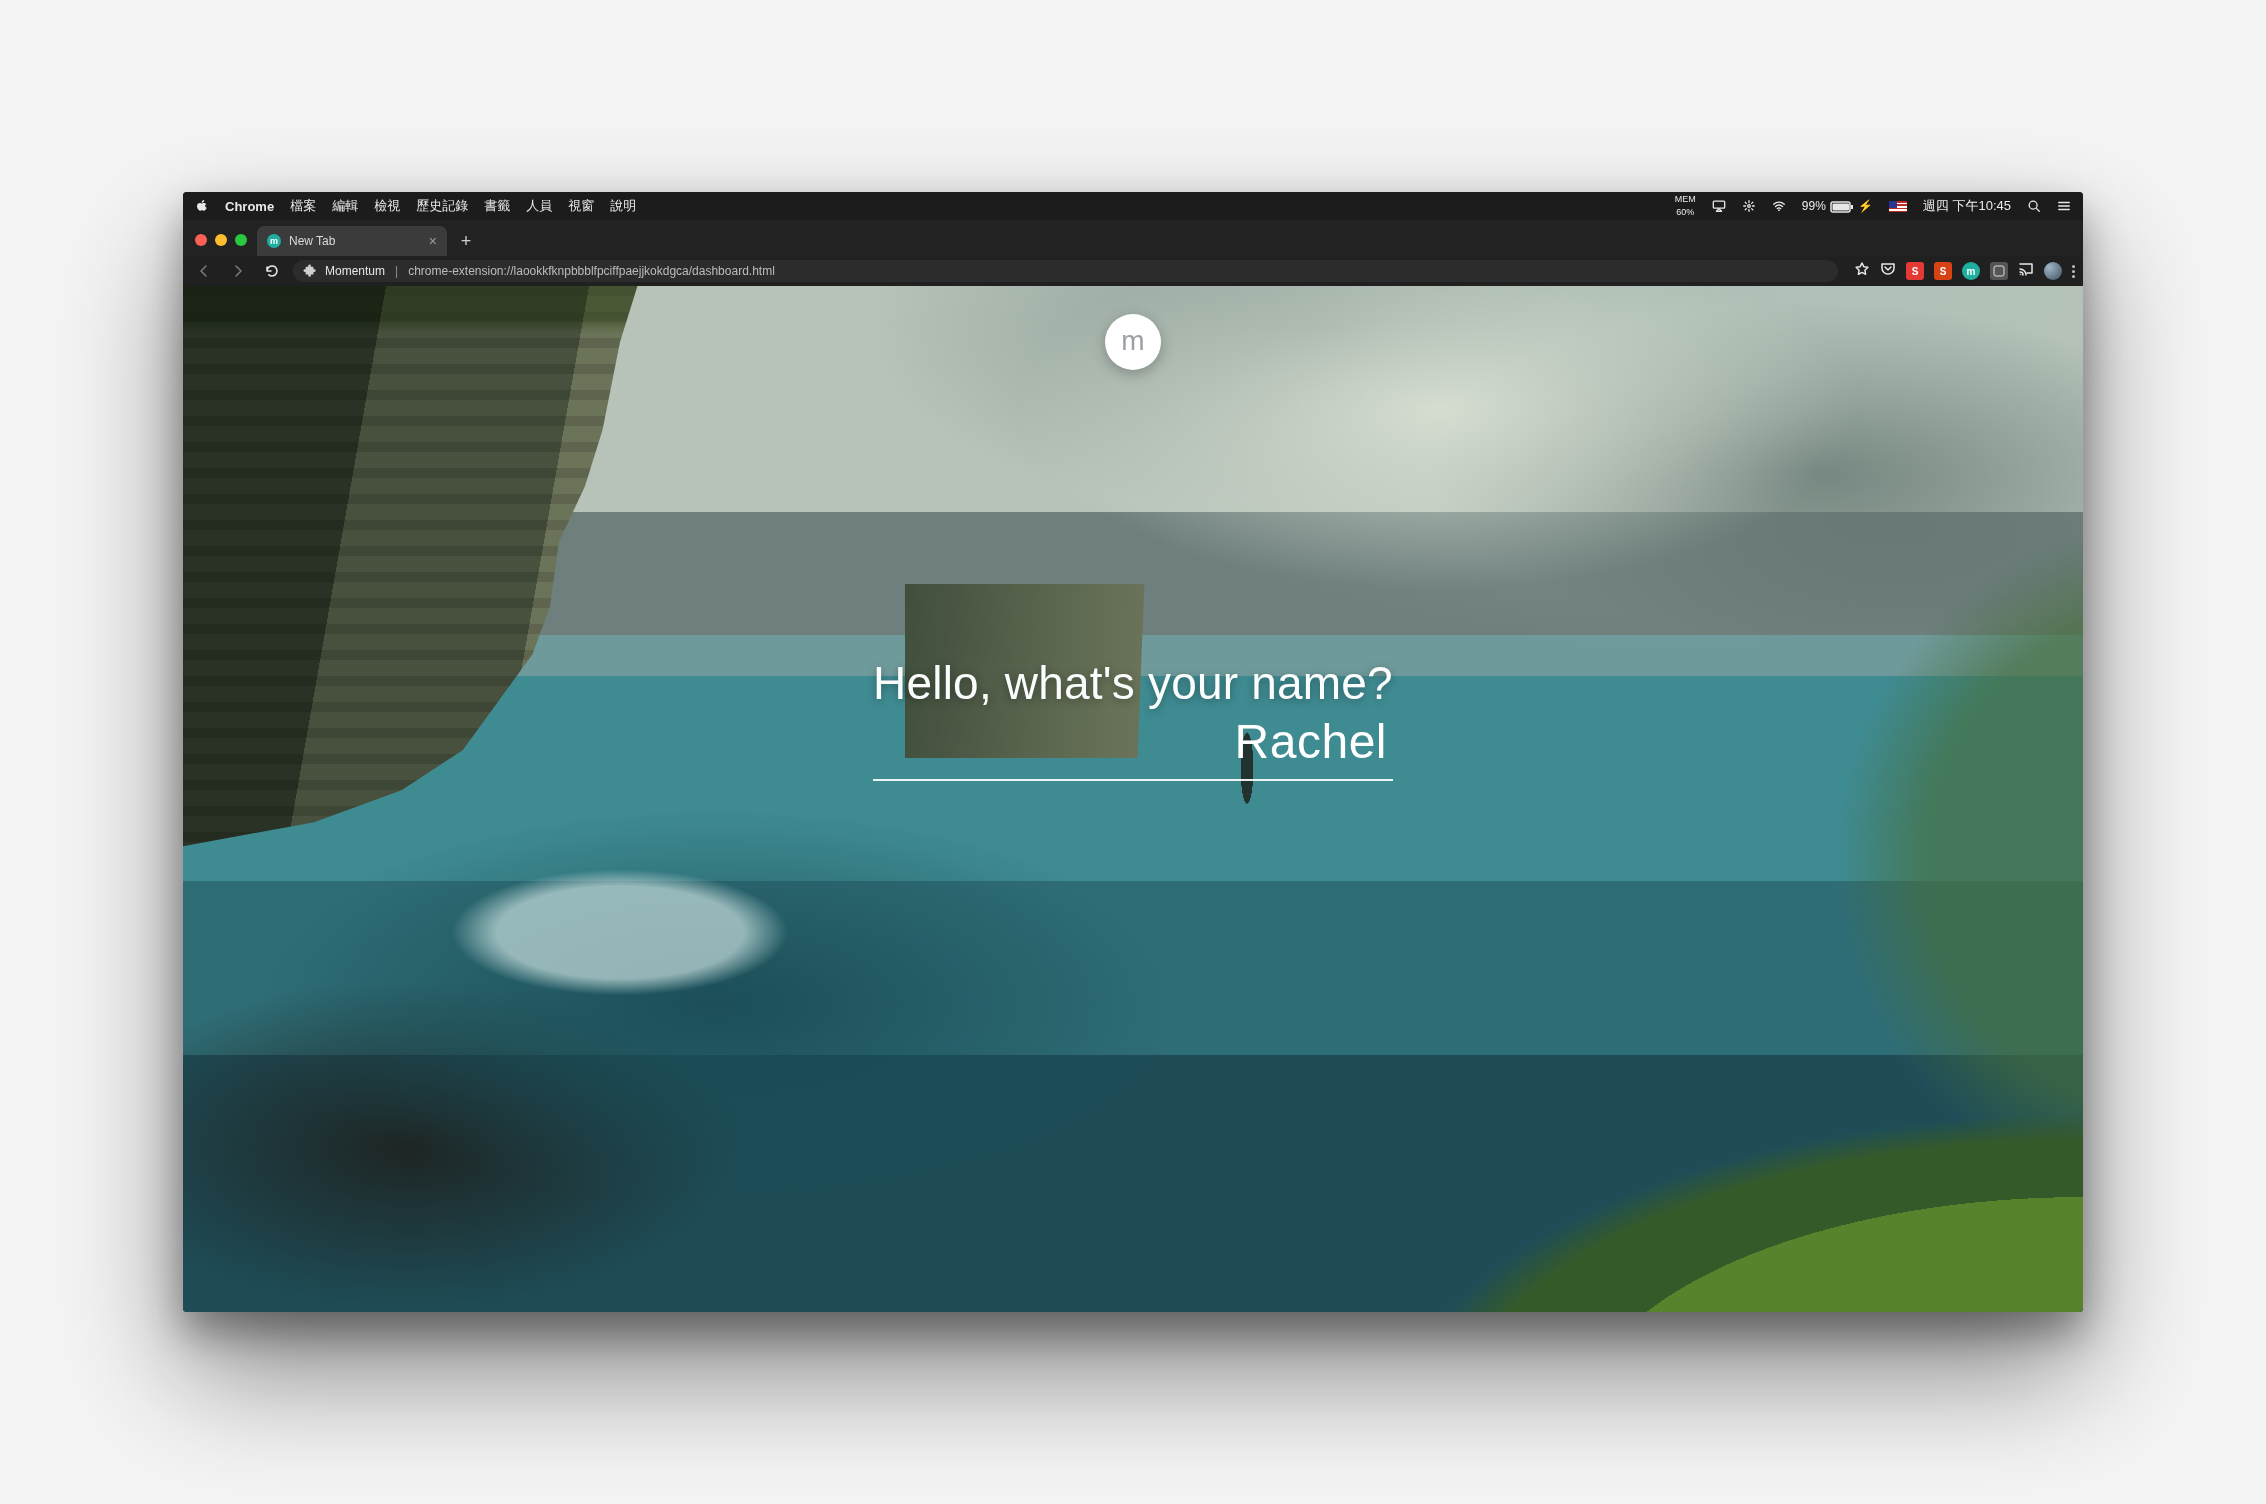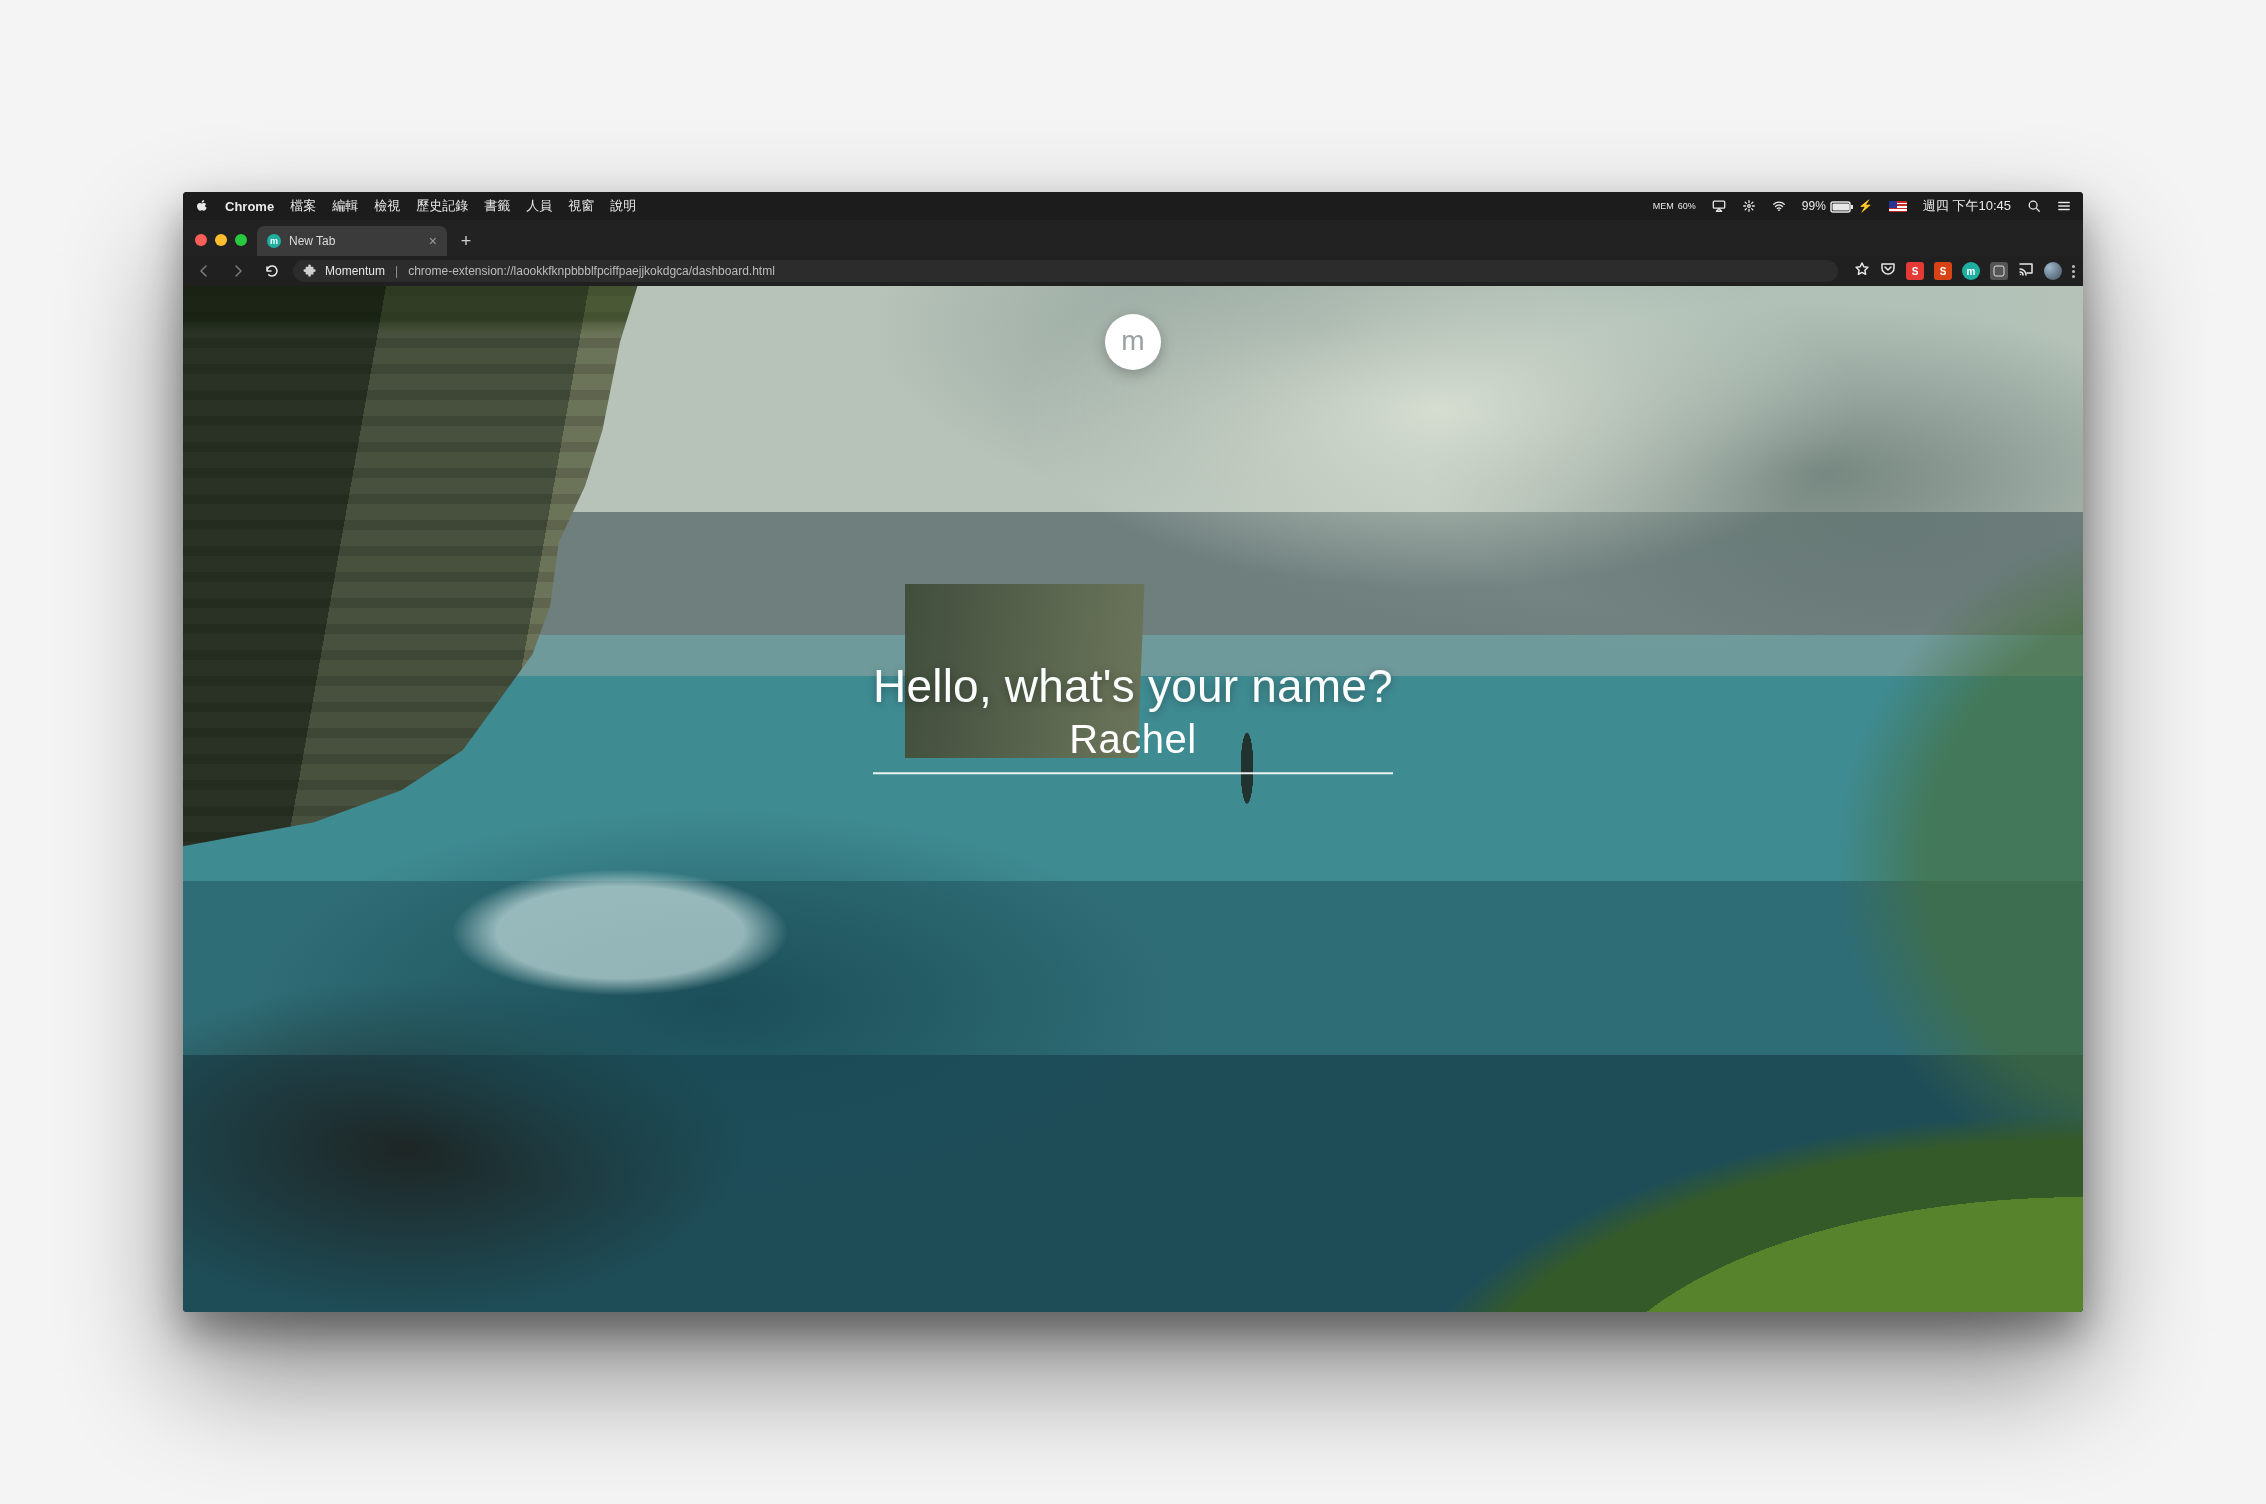--- a/index.html
+++ b/index.html
@@ -42,21 +42,21 @@
   .menubar{
     height:var(--menubar-h);background:var(--menu-bg);color:#eaeaea;
     display:flex;align-items:center;padding:0 12px;font-size:13px;
     justify-content:space-between;
   }
   .menubar .left,.menubar .right{display:flex;align-items:center;gap:16px;}
   .apple-logo{width:14px;height:14px;display:inline-block;}
   .menubar .bold{font-weight:600;}
   .status-item{display:flex;align-items:flex-end;gap:4px;font-size:12px;}
   .tiny-icon{width:14px;height:14px;display:inline-block;}
-  .mem{display:flex;align-items:center;line-height:1;font-size:9px;}
+  .mem{display:flex;flex-direction:column;align-items:center;line-height:1;font-size:9px;}
   .flag{width:18px;height:11px;background:linear-gradient(#c62828 0 15%,#fff 15% 30%,#c62828 30% 45%,#fff 45% 60%,#c62828 60% 75%,#fff 75% 90%,#c62828 90% 100%);position:relative;border-radius:1px;}
   .flag::before{content:"";position:absolute;left:0;top:0;width:8px;height:7px;background:#283593;}
   
   .tabbar{height:var(--tabbar-h);background:#222223;display:flex;align-items:flex-end;padding-left:8px;}
   .traffic{display:flex;gap:8px;align-items:center;margin:0 10px 10px 4px;}
   .traffic span{width:12px;height:12px;border-radius:50%;}
   .tl-close{background:#ff5f57;}
   .tl-min{background:#febc2e;}
   .tl-max{background:#28c840;}
   .tab{background:var(--active-tab);color:#dcdcdc;height:30px;border-radius:7px 7px 0 0;
@@ -141,21 +141,21 @@
   .momentum-logo span{transform:translateY(-1px);}
   
   .onboard{
     position:absolute;top:40%;left:50%;transform:translate(-50%,-32%);
     text-align:center;color:#fbfdfd;text-shadow:0 2px 8px rgba(0,0,0,.35);
     display:flex;flex-direction:column;align-items:center;
   }
   .prompt{font-size:46px;font-weight:400;letter-spacing:.2px;}
   .name-input{
     background:transparent;border:none;border-bottom:2px solid rgba(255,255,255,.9);
-    color:#fff;font-size:40px;font-weight:500;text-align:center;width:520px;
+    color:#fff;font-size:48px;font-weight:500;text-align:right;width:520px;
     outline:none;padding:4px 6px 10px;letter-spacing:.5px;caret-color:#fff;
   }
   
   .stroke{stroke:#e8e8e8;stroke-width:1.5;fill:none;stroke-linecap:round;stroke-linejoin:round;}
 </style>
 </head>
 <body>
 
 <div class="stage">
   <div class="window">

